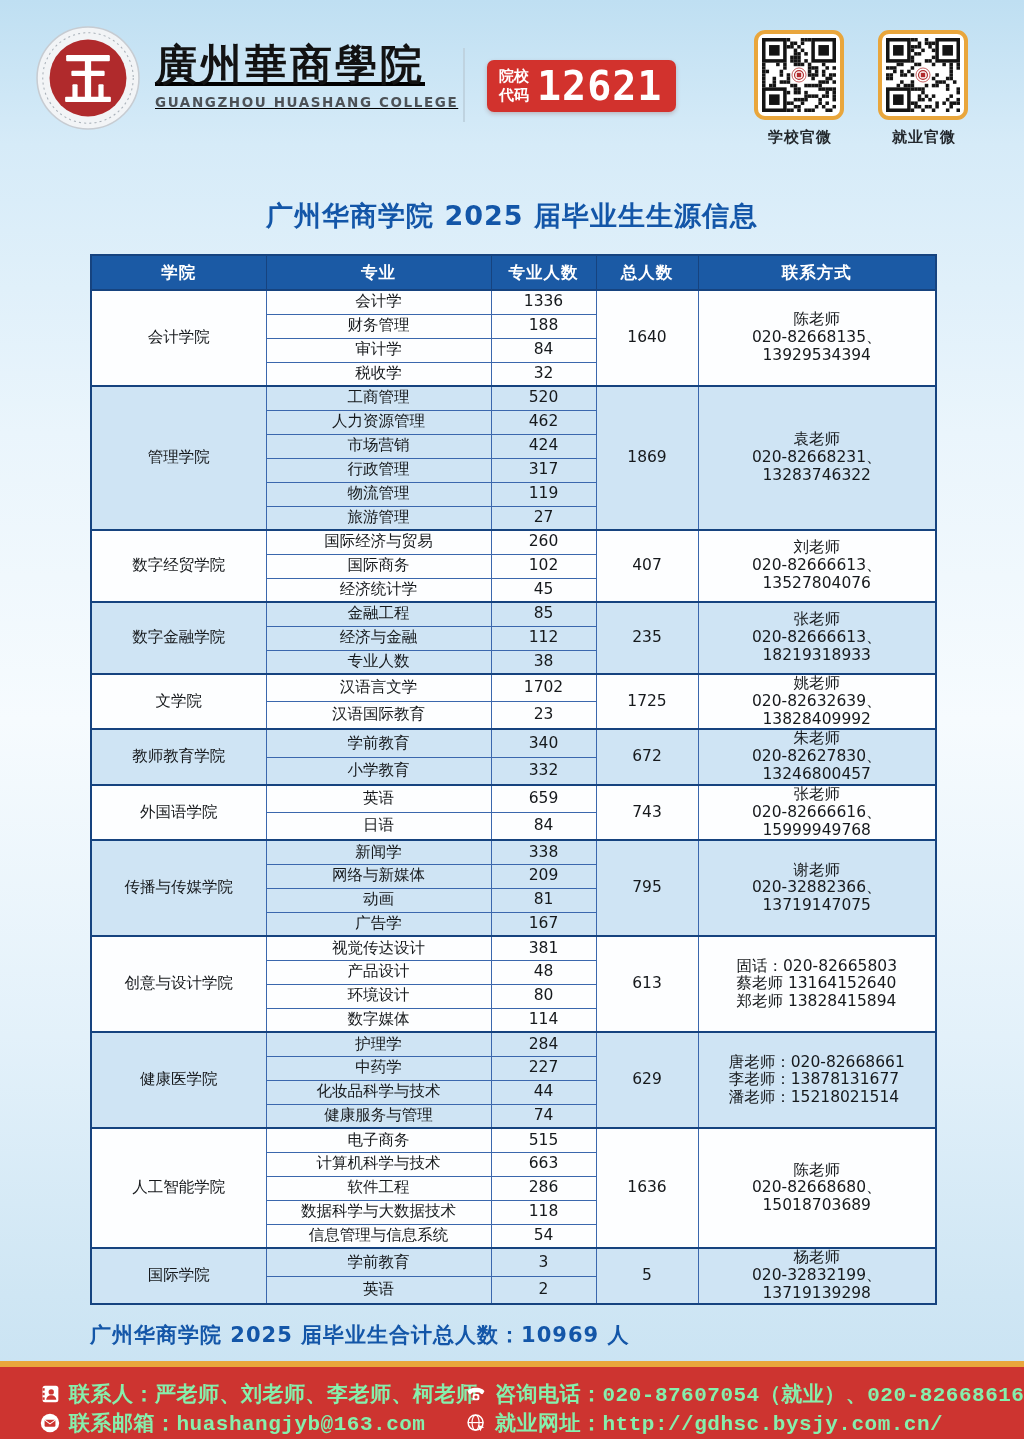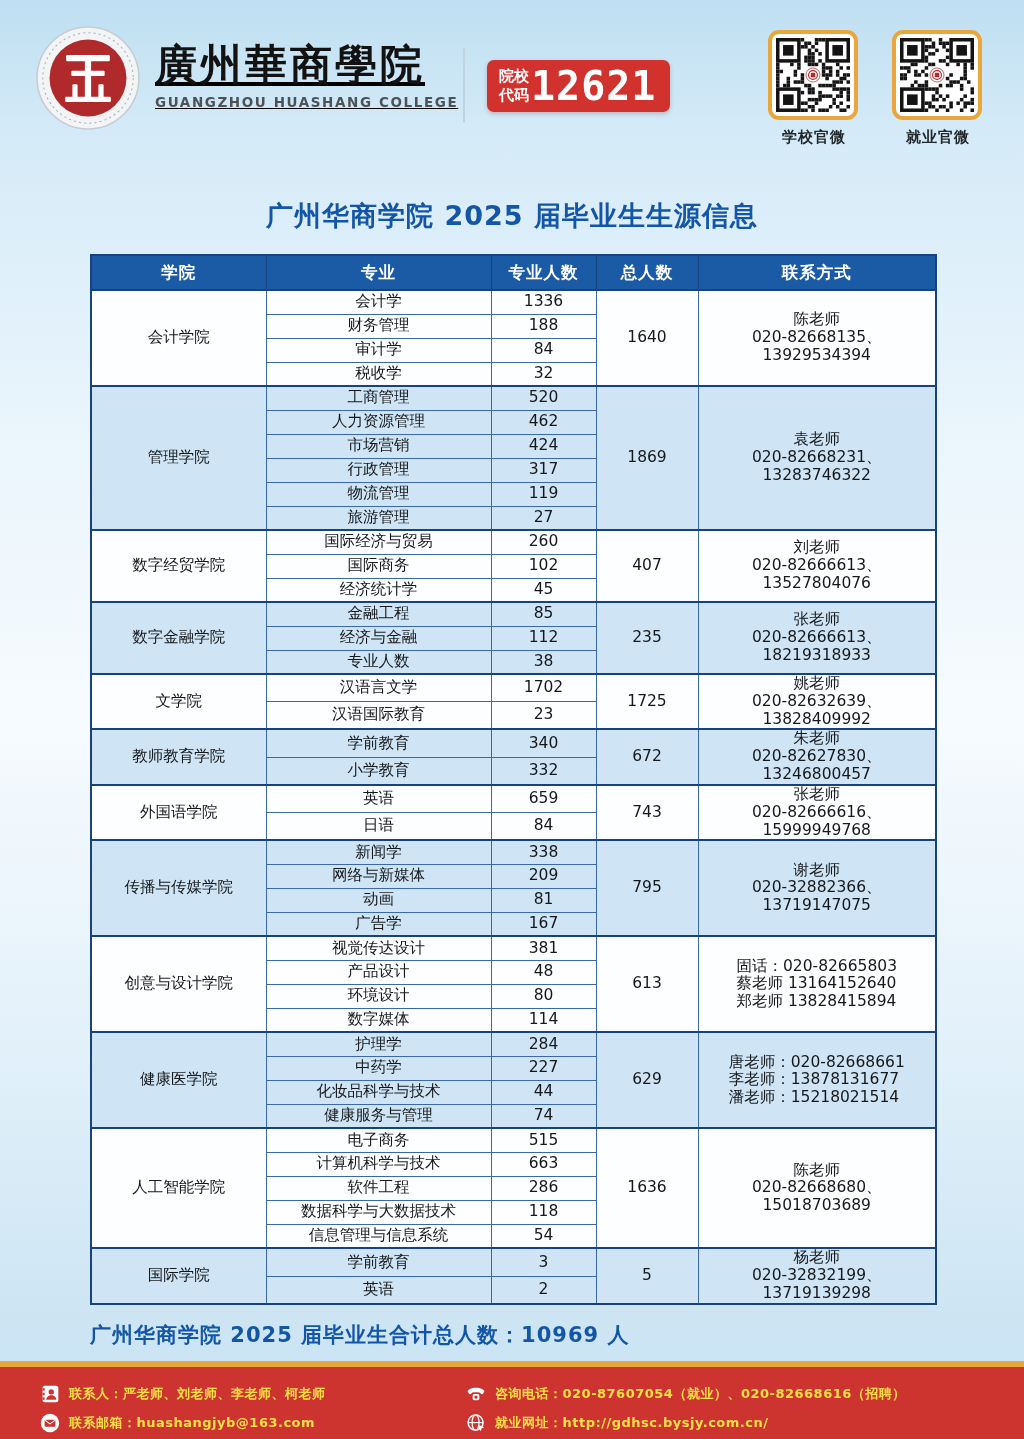--- a/index.html
+++ b/index.html
@@ -11,22 +11,22 @@
   }
   
   .header { position:relative; height:180px; }
   .logo-badge { position:absolute; left:36px; top:26px; width:104px; height:104px; }
   .name-block { position:absolute; left:155px; top:42px;text-decoration:underline; }
   .name-zh { font-family:"DejaVu Serif","Liberation Serif",serif; font-size:42px; font-weight:bold; color:#121212; letter-spacing:3px; line-height:1.1; }
   .name-en { margin-top:6px; font-size:13.5px; font-weight:bold; color:#4d5257; letter-spacing:1.6px; }
   .v-divider { position:absolute; left:463px; top:48px; width:2px; height:74px; background:#bfd3e0; }
   .code-badge { position:absolute; left:487px; top:60px; display:flex; align-items:center; background:#d2322d; border-radius:7px; padding:6px 14px 6px 12px; box-shadow:0 2px 4px rgba(120,40,30,.25); }
   .code-label { color:#fff; font-size:15px; font-weight:bold; line-height:1.25; }
-  .code-value { color:#fff; font-family:"DejaVu Sans Mono","Liberation Mono",monospace; font-size:40px; font-weight:bold; letter-spacing:1px; margin-left:2px; line-height:1; }
-  .qr-group { position:absolute; right:40px; top:30px; display:flex; gap:32px; }
+  .code-value { color:#fff; font-family:"DejaVu Sans Mono","Liberation Mono",monospace; font-size:40px; font-weight:bold; letter-spacing:1px; margin-left:8px; line-height:1; }
+  .qr-group { position:absolute; right:54px; top:30px; display:flex; gap:32px; }
   .qr-box { width:92px; text-align:center; }
   .qr-frame { width:90px; height:90px; background:#fff; border:4px solid #e9a63c; border-radius:11px; padding:4px; }
   .qr-frame svg { width:100%; height:100%; display:block; }
   .qr-label { margin-top:8px; font-size:15px; font-weight:600; color:#23282d; letter-spacing:1px; }
   
   .page-title { text-align:center; font-size:27px; font-weight:bold; color:#1356a8; letter-spacing:1px; margin-top:18px; }
   
   table.roster { border-collapse:collapse; margin:20px 0 0 90px; width:845px; table-layout:fixed; border:2px solid #16437f; }
   table.roster col.c1{width:175px;} table.roster col.c2{width:225px;} table.roster col.c3{width:105px;} table.roster col.c4{width:102px;} table.roster col.c5{width:238px;}
   table.roster th { background:#1b5aa5; color:#fff; font-size:16.5px; font-weight:bold; height:35px; border:1px solid #16437f; letter-spacing:1px; }
@@ -39,21 +39,21 @@
   td.contact .inner { display:inline-block; text-align:left; }
   td.contact.centered .inner { text-align:center; }
   
   .summary { margin:16px 0 0 90px; font-size:21px; font-weight:bold; color:#1356a8; letter-spacing:1px; }
   
   .footer { position:absolute; left:0; bottom:0; width:1024px; height:78px; background:#cd3430; border-top:6px solid #e9a63c; }
   .f-col { position:absolute; top:12px; }
   .f-col.left { left:40px; } .f-col.right { left:466px; }
   .f-line { display:flex; align-items:center; height:29px; gap:9px; }
   .f-line svg { width:20px; height:20px; flex:none; }
-  .f-text { color:#fde047; font-size:13px; font-weight:bold; letter-spacing:.5px; white-space:nowrap; }
+  .f-text { color:#86efac; font-size:21px; font-weight:bold; letter-spacing:.5px; white-space:nowrap;font-family:Liberation Mono, monospace; }
 </style>
 </head>
 <body>
 
 <div class="page">
 
   <div class="header">
     <div class="logo-badge">
       <svg viewBox="0 0 100 100">
         <circle cx="50" cy="50" r="49" fill="#f2f4f6" stroke="#c7ccd2" stroke-width="1.5"></circle>

